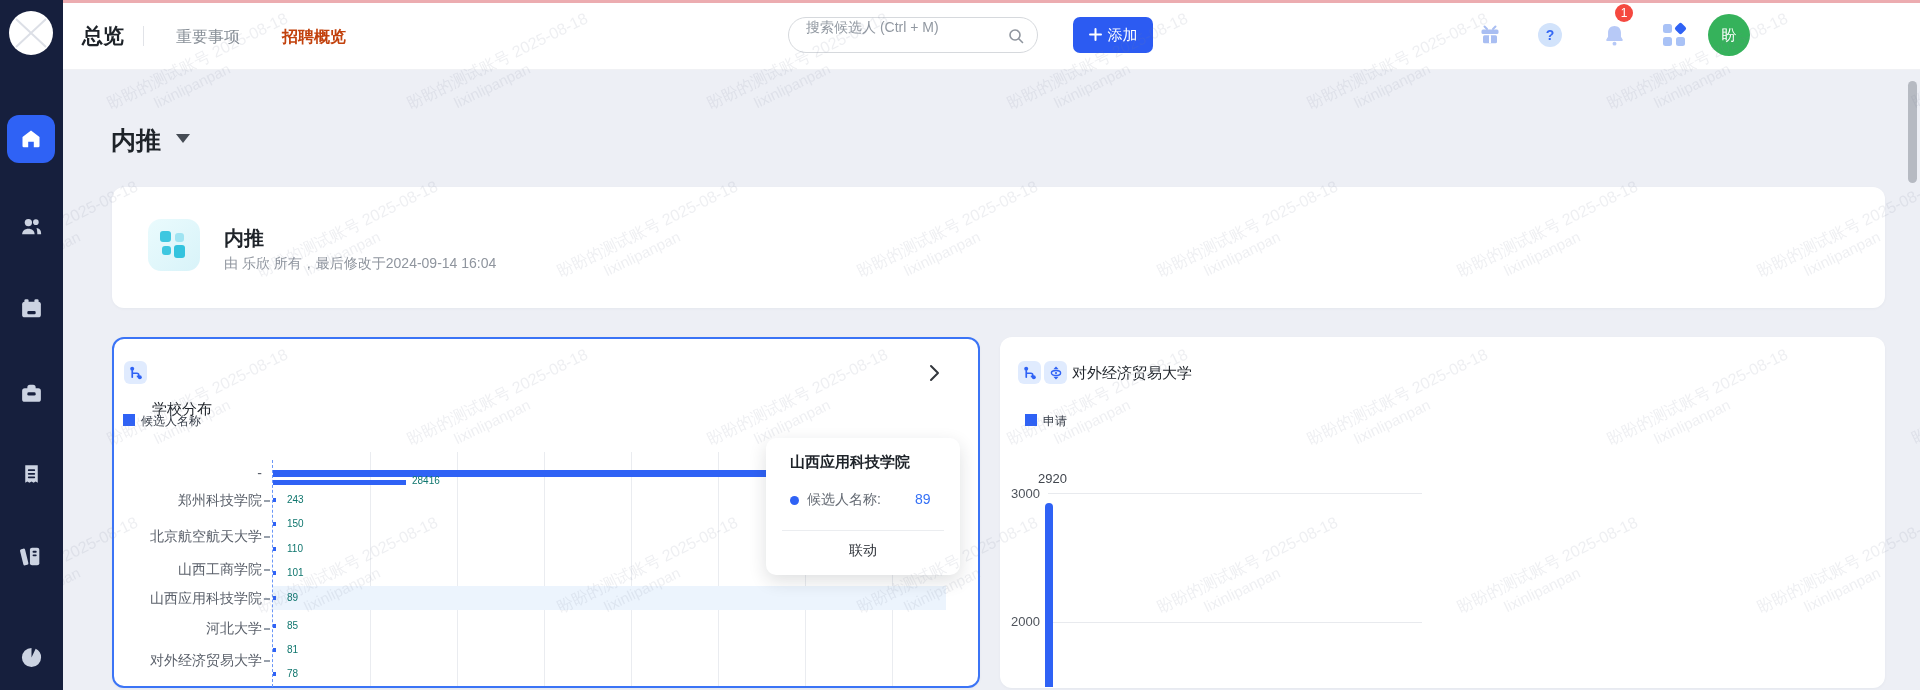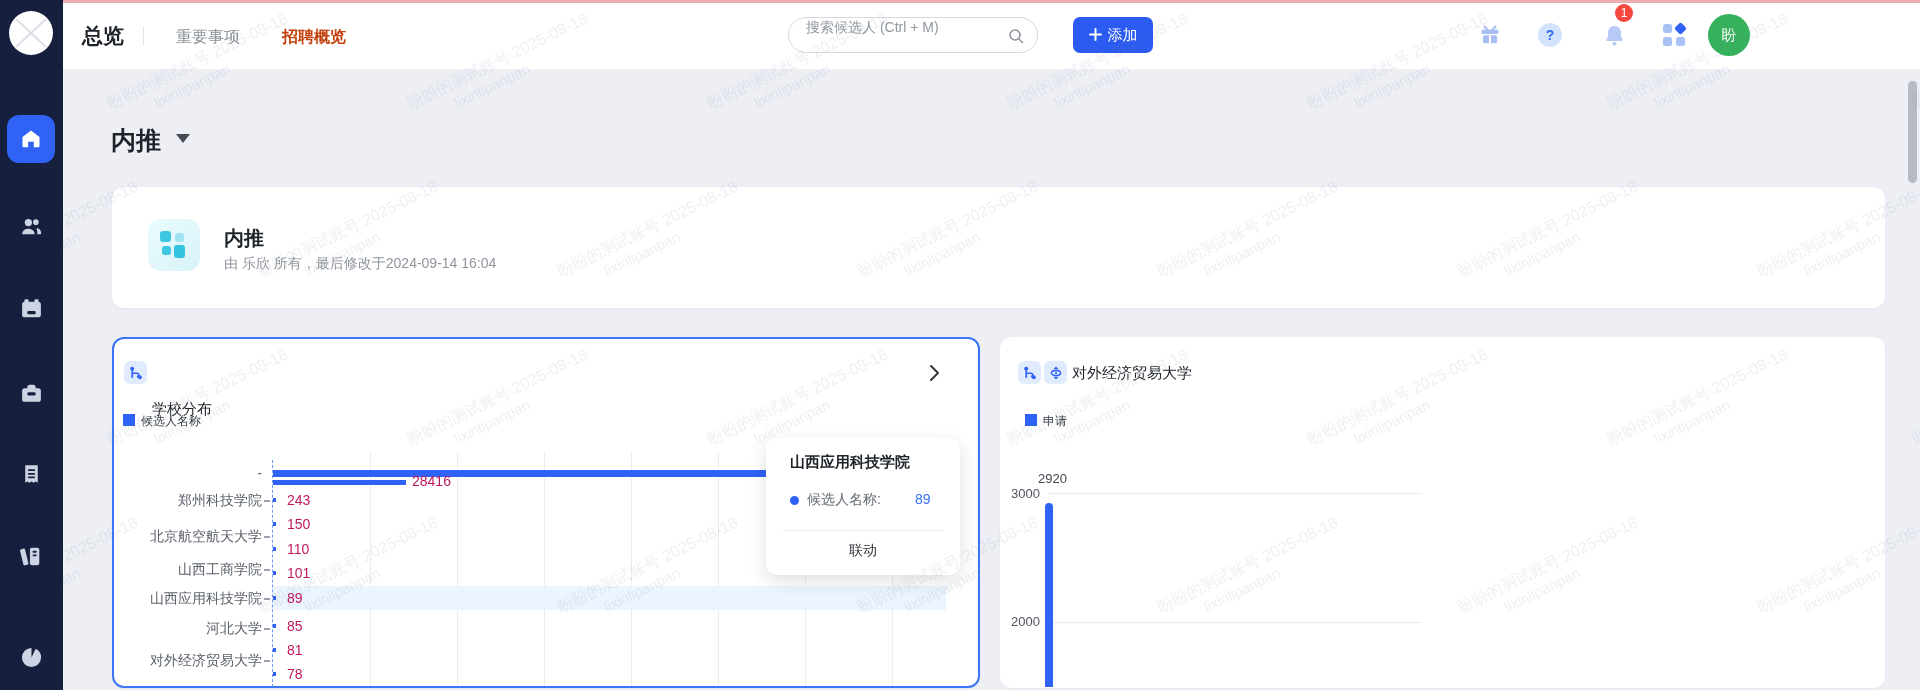--- a/index.html
+++ b/index.html
@@ -61,21 +61,21 @@
   .legend-sq{width:12px;height:12px;background:#2f62f5;}
   .legend-label{font-size:12px;color:#333a45;}
   .chev{left:926px;top:363px;cursor:pointer;}
 
   
   .gridline-v{top:452px;width:1px;height:234px;background:#eaecf0;}
   .axis-dash{left:272px;top:460px;width:0;height:227px;border-left:1px dashed #6b97f7;}
   .hl-band{left:273px;top:586px;width:673px;height:24px;background:#ecf4fd;}
   .bar-h{background:#2f62f5;}
   .cat-label{width:145px;left:117px;text-align:right;font-size:14px;color:#5b616b;height:20px;line-height:20px;}
-  .val-label{left:287px;font-size:14px;color:#be185d;height:20px;line-height:20px;}
+  .val-label{left:287px;font-size:10px;color:#0f766e;height:20px;line-height:20px;}
   .tick{left:264px;width:6px;height:1.5px;background:#98a0ab;}
   .stub{left:273px;width:3px;height:4px;background:#2f62f5;}
 
   
   .tooltip{left:766px;top:438px;width:194px;height:137px;background:#fff;border-radius:10px;box-shadow:0 6px 18px rgba(31,35,41,.14);z-index:25;}
   .tt-title{left:24px;top:15px;font-size:15px;font-weight:700;color:#1e2329;}
   .tt-dot{left:24px;top:58px;width:9px;height:9px;border-radius:50%;background:#2f62f5;}
   .tt-series{left:41px;top:53px;font-size:14px;color:#646a73;}
   .tt-value{left:149px;top:53px;font-size:14px;color:#3470f6;}
   .tt-div{left:16px;top:92px;width:162px;height:1px;background:#ebedf0;}

